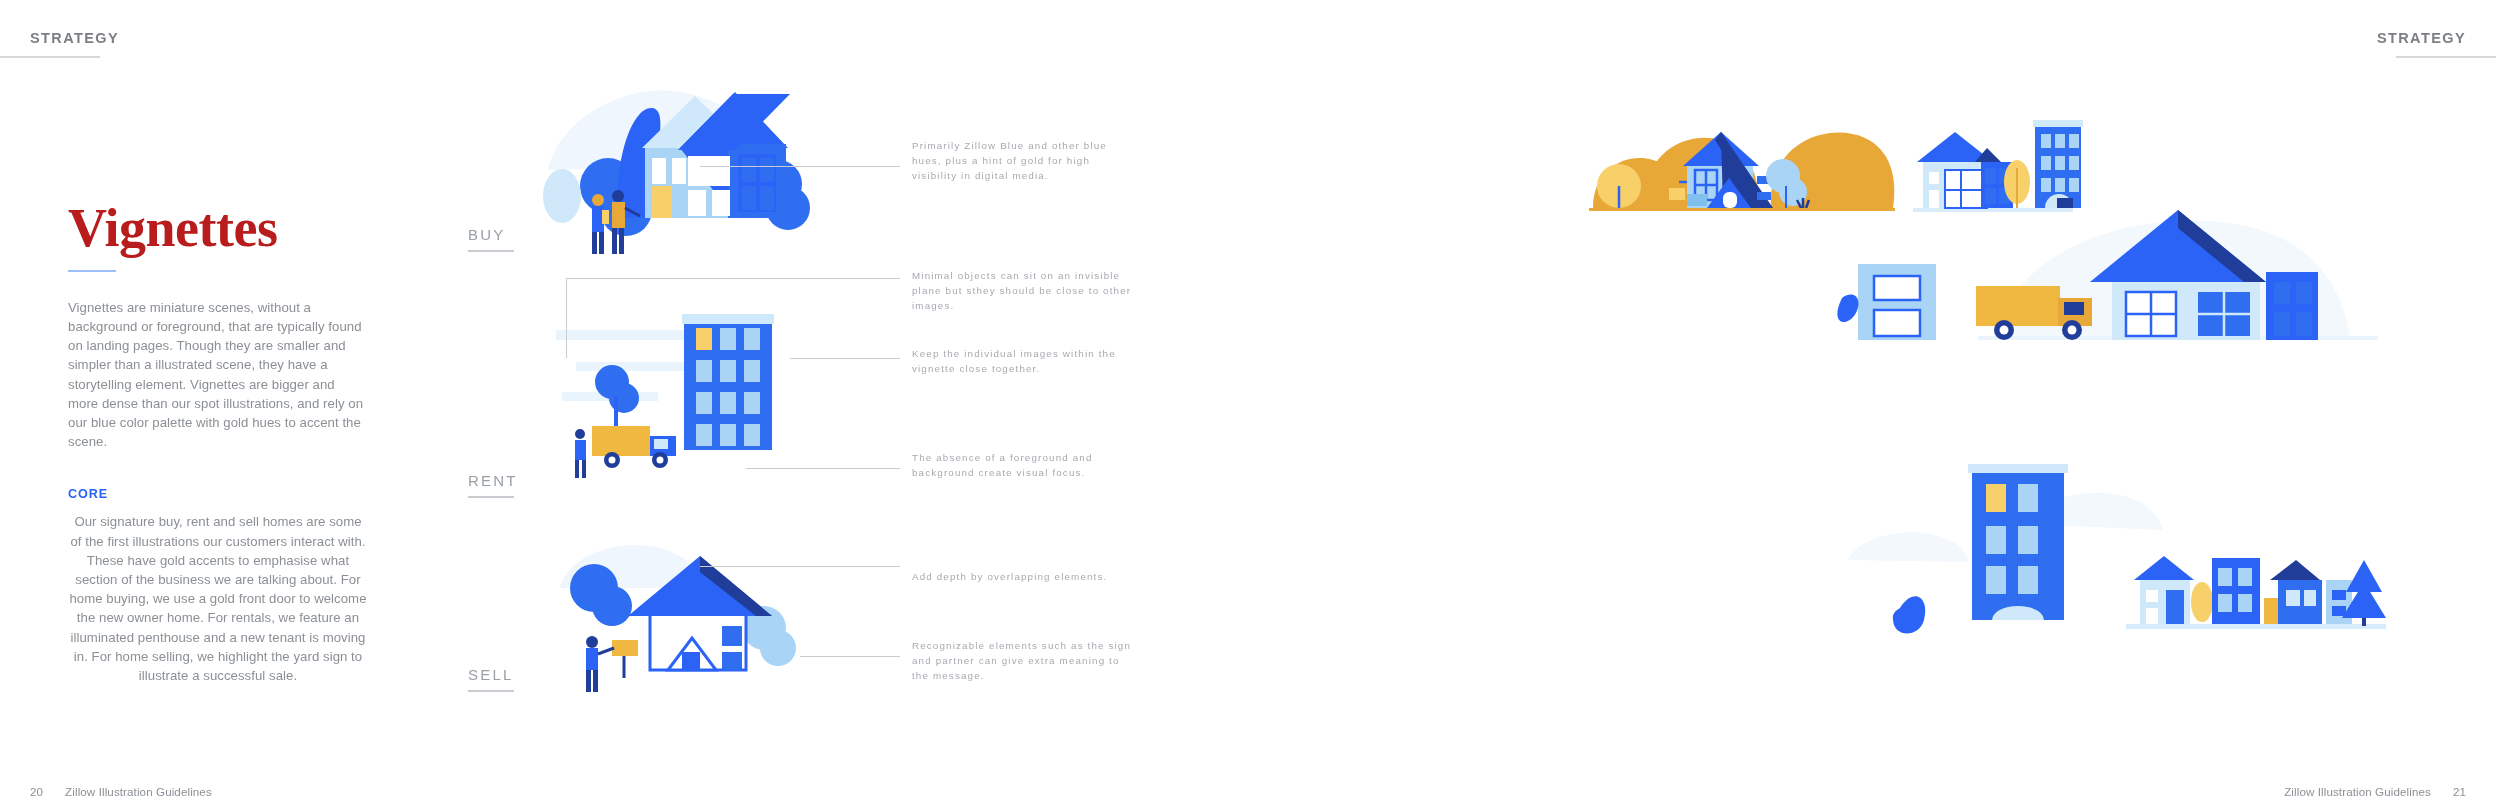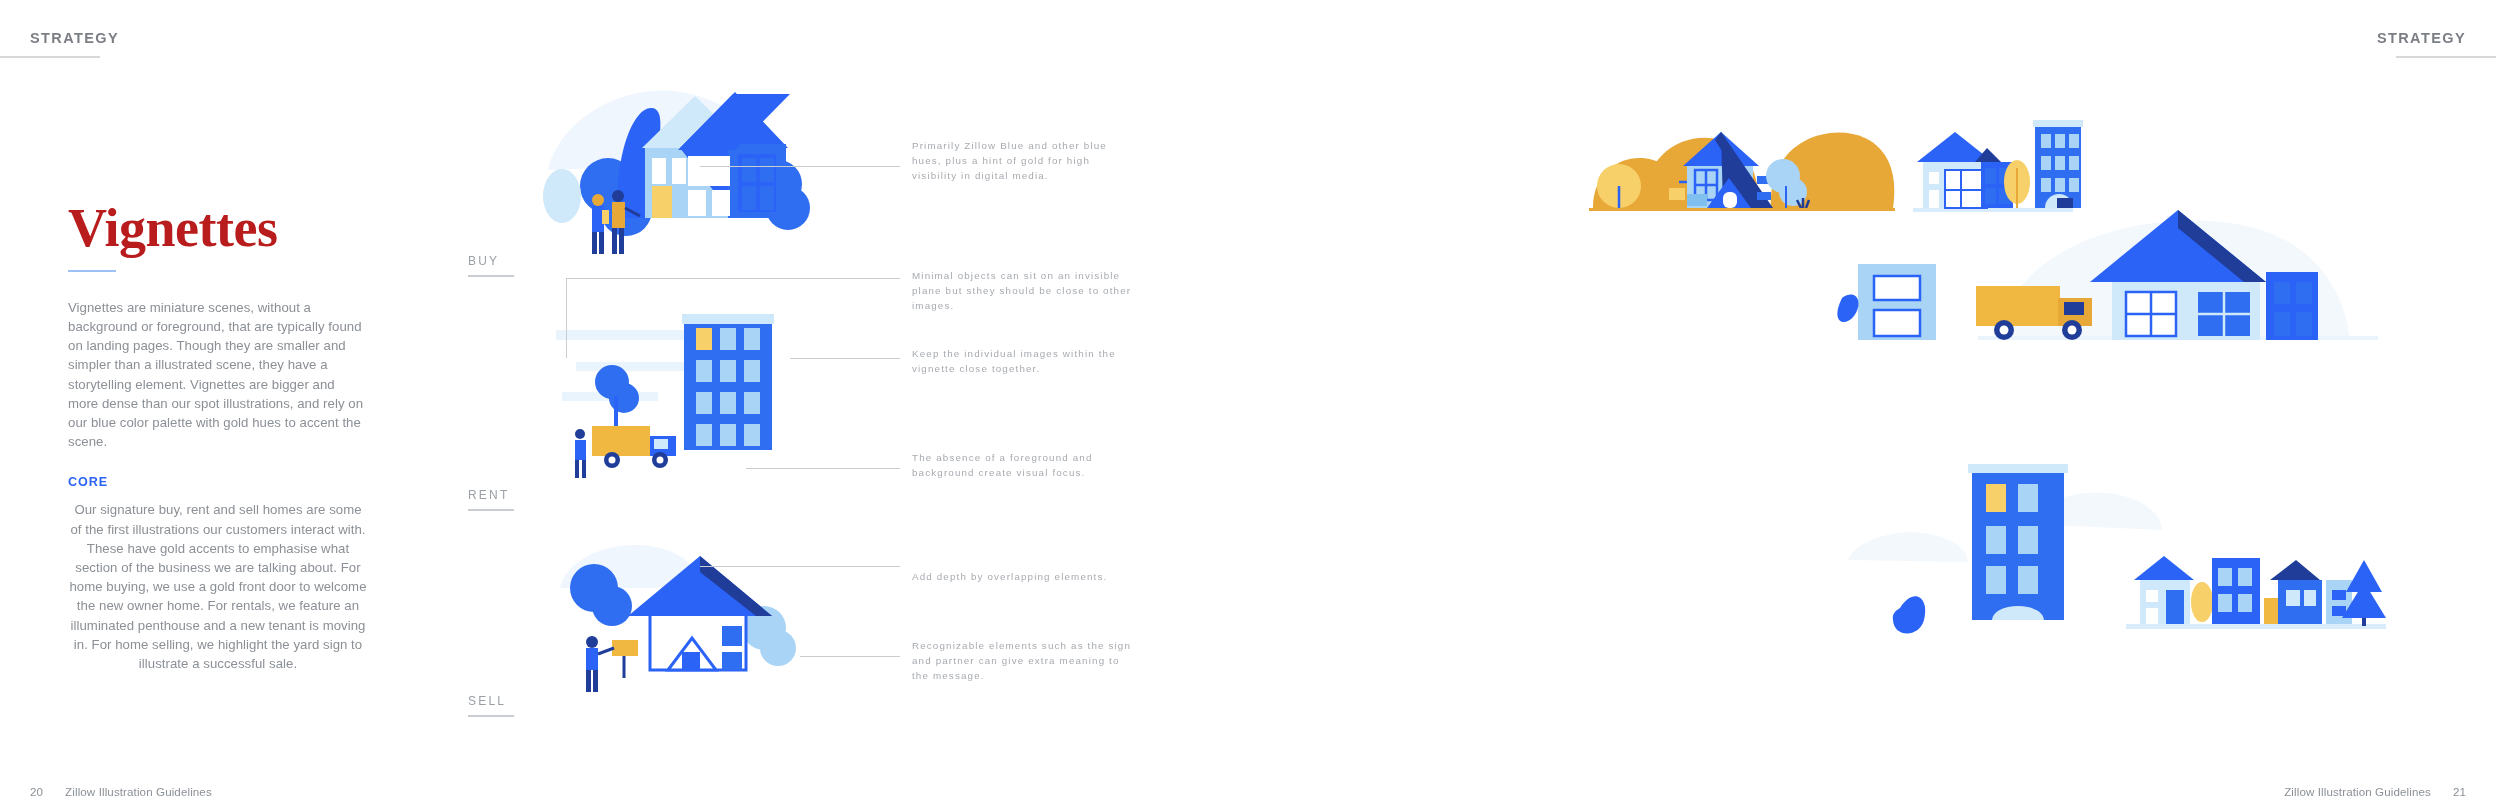--- a/index.html
+++ b/index.html
@@ -31,29 +31,29 @@
     font-family:"Liberation Serif", serif;
     font-size:54px; font-weight:700; color:#b91c1c;
     line-height:1.05; letter-spacing:-0.5px;
   }
   .title-rule { margin-top:13px; width:48px; height:2px; background:#9dc0f7; }
   .body-copy {
     margin-top:26px;
     font-size:13.2px; line-height:19.2px; color:#8b9096; letter-spacing:.05px;
   }
   .subhead {
-    margin-top:24px;
+    margin-top:36px;
     font-size:12.6px; font-weight:700; letter-spacing:.9px; color:#2a63f6;
   }
   .body-copy.second { margin-top:11px;text-align:center; }
 
   
   .sectiontag { position:absolute; width:60px; }
   .sectiontag .label {
-    font-size:12px; letter-spacing:2.2px; color:#9aa0a6; font-weight:400;margin-top:28px;
+    font-size:15px; letter-spacing:2.2px; color:#9aa0a6; font-weight:400;
   }
   .sectiontag .rule { margin-top:7px; height:1.5px; background:#c9ccd0; width:46px; }
 
   
   .callout { position:absolute; width:222px; }
   .callout p {
     font-size:9.8px; line-height:15px; letter-spacing:1.15px; color:#a6aab0;
   }
   .leader { position:absolute; height:1px; background:#c9ccd0; }
 
@@ -82,21 +82,21 @@
       <div class="title-rule"></div>
       <div class="body-copy">Vignettes are miniature scenes, without a background or foreground, that are typically found on landing pages. Though they are smaller and simpler than a illustrated scene, they have a storytelling element. Vignettes are bigger and more dense than our spot illustrations, and rely on our blue color palette with gold hues to accent the scene.</div>
       <div class="subhead">CORE</div>
       <div class="body-copy second">Our signature buy, rent and sell homes are some of the first illustrations our customers interact with. These have gold accents to emphasise what section of the business we are talking about. For home buying, we use a gold front door to welcome the new owner home. For rentals, we feature an illuminated penthouse and a new tenant is moving in. For home selling, we highlight the yard sign to illustrate a successful sale.</div>
     </div>
 
     <div class="sectiontag" style="left:468px; top:226px;">
       <div class="label">BUY</div>
       <div class="rule"></div>
     </div>
-    <div class="sectiontag" style="left:468px; top:460px;">
+    <div class="sectiontag" style="left:468px; top:472px;">
       <div class="label">RENT</div>
       <div class="rule"></div>
     </div>
     <div class="sectiontag" style="left:468px; top:666px;">
       <div class="label">SELL</div>
       <div class="rule"></div>
     </div>
 
     <div class="illo" style="left:530px; top:58px;">
       <svg width="310" height="220" viewBox="0 0 310 220">

